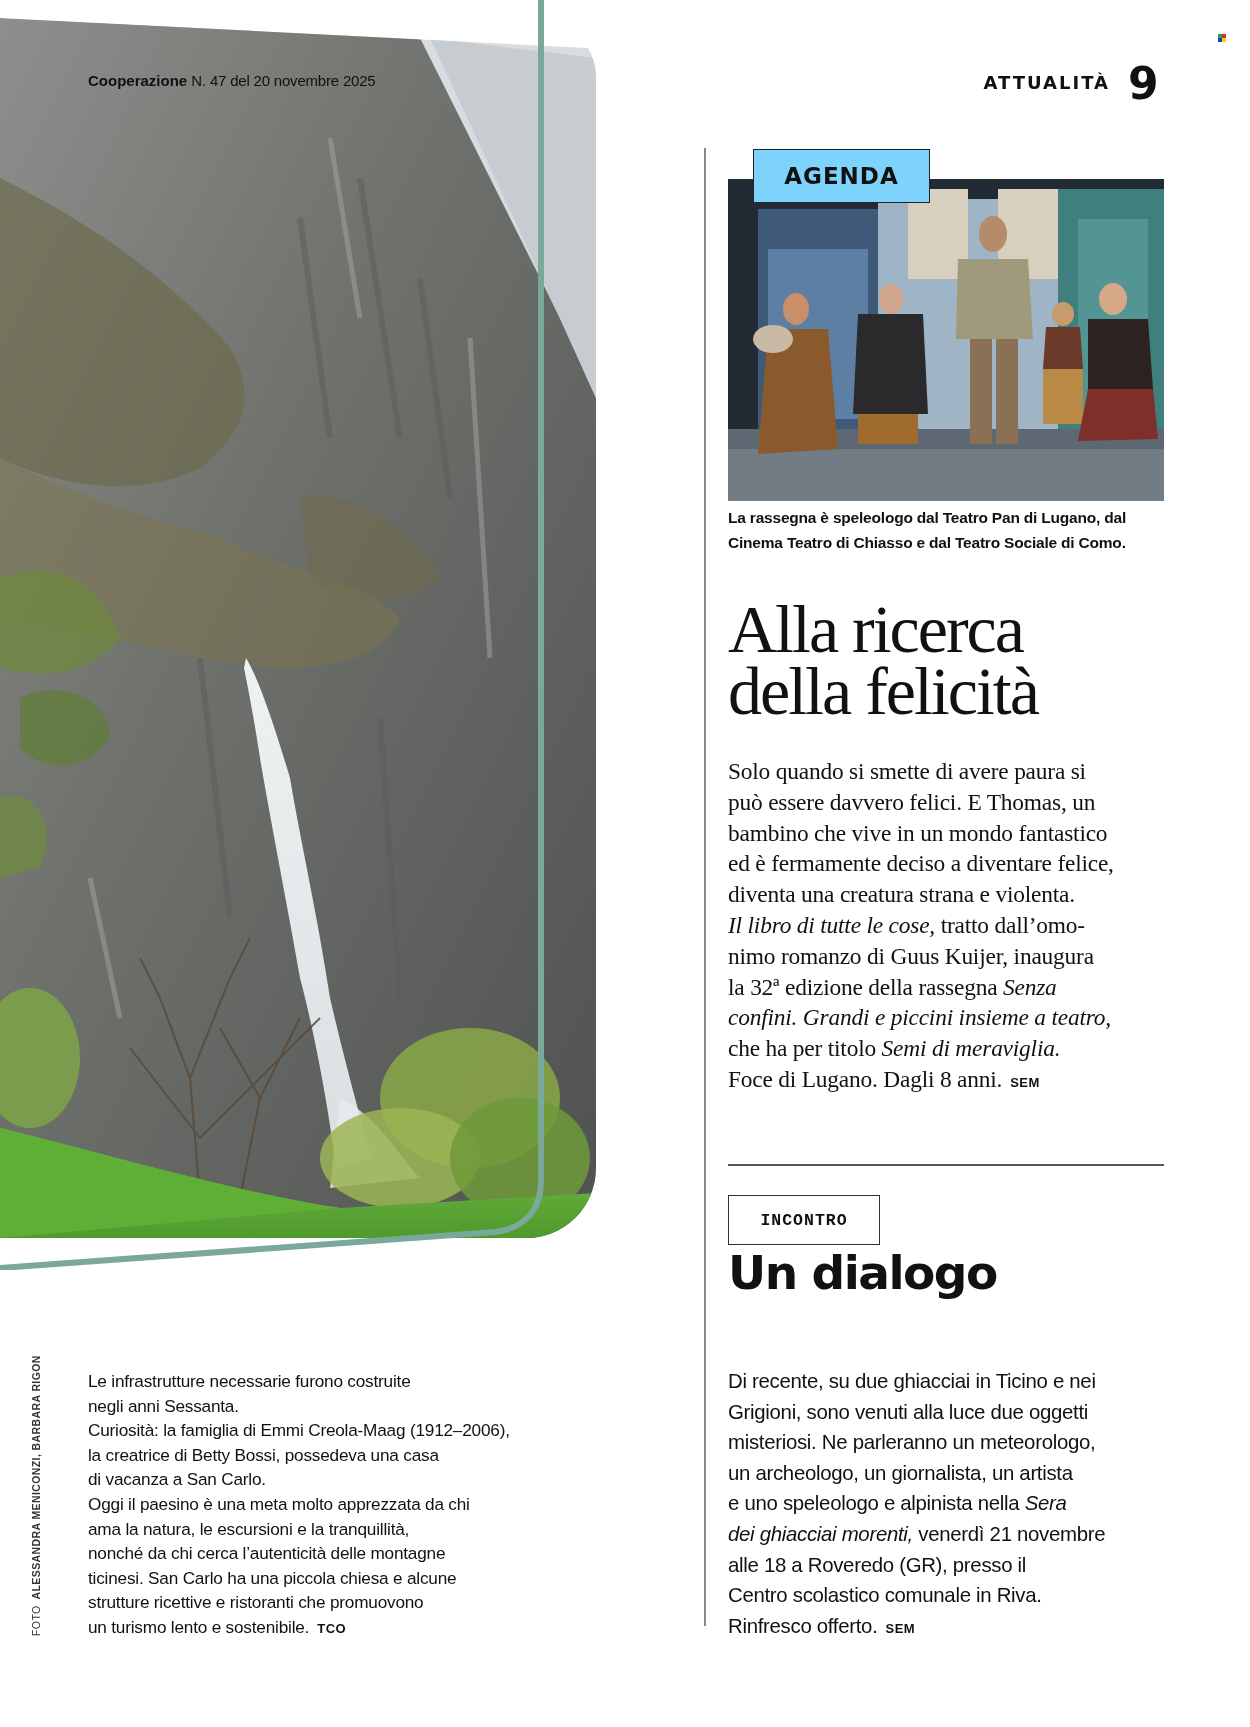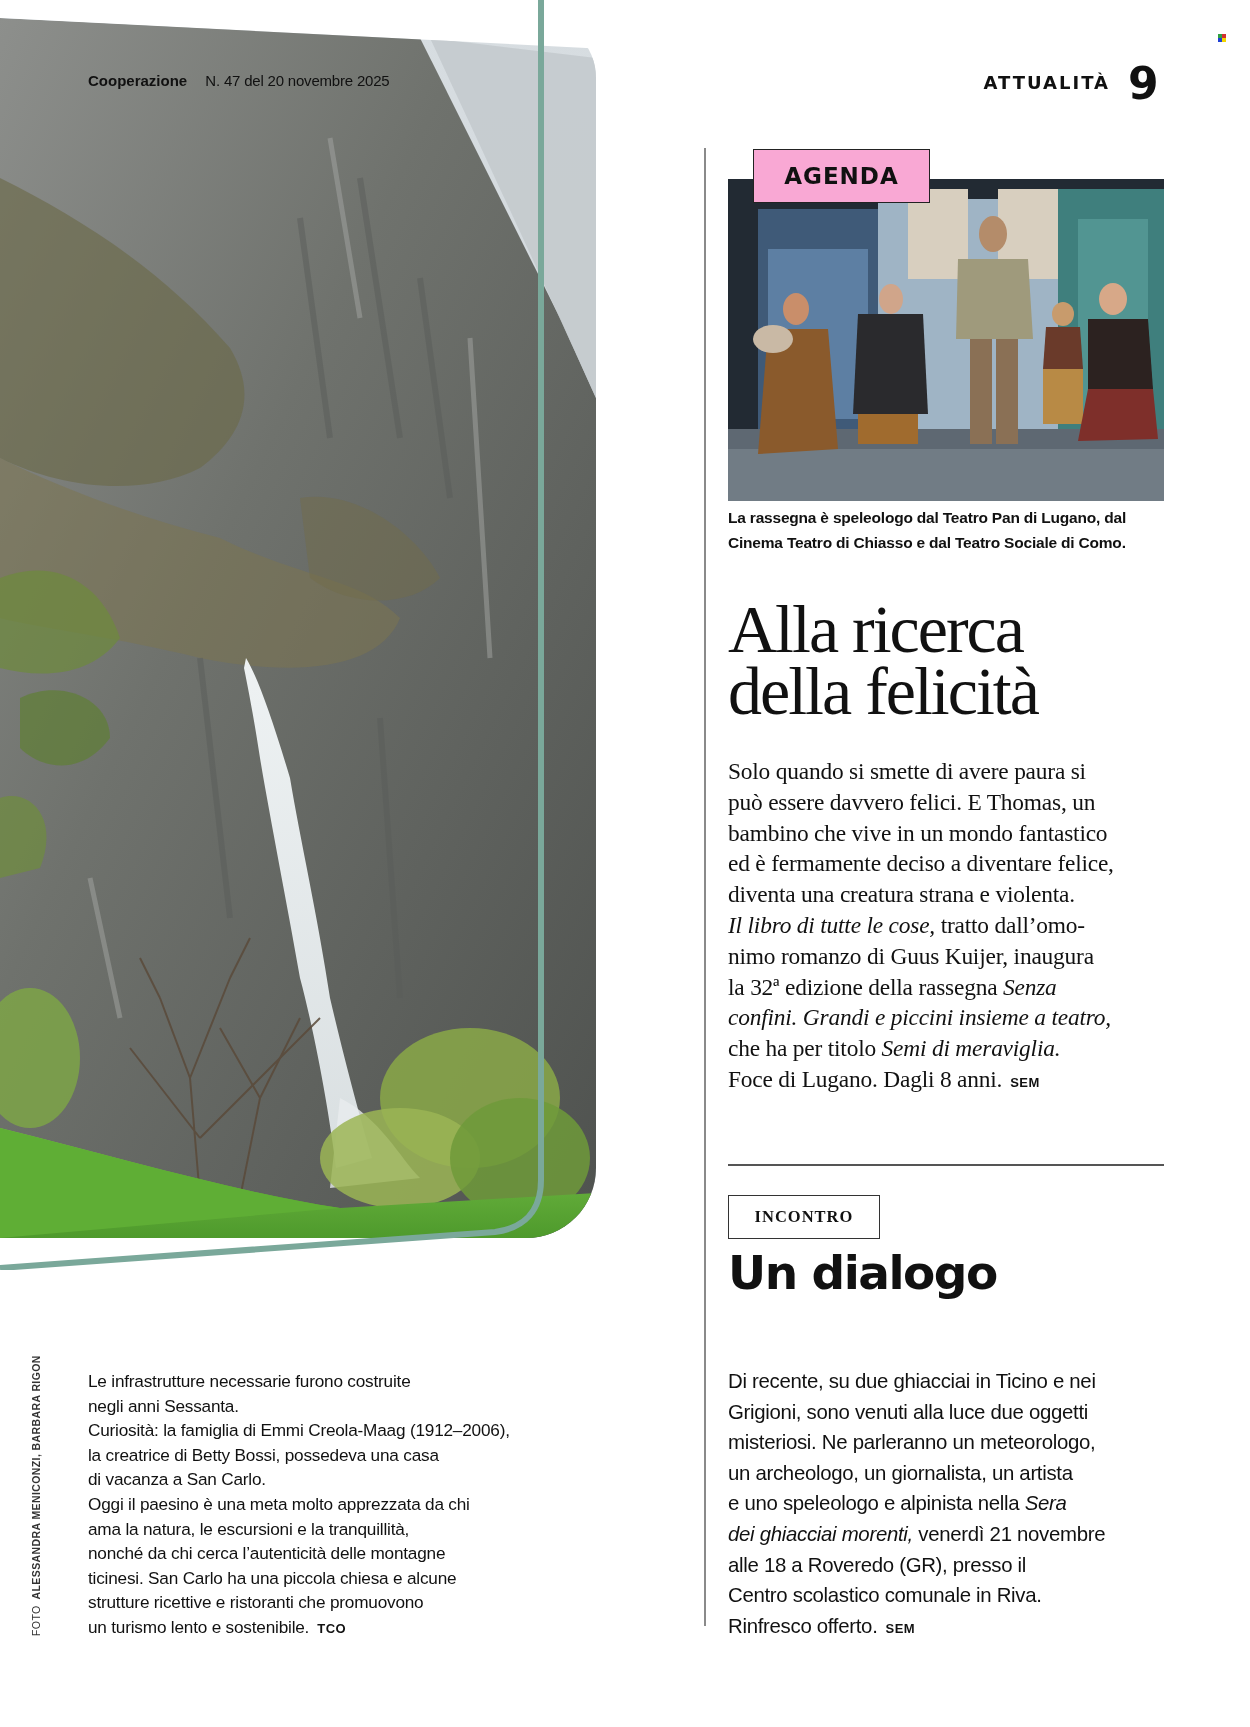--- a/index.html
+++ b/index.html
@@ -20,21 +20,21 @@
   .frame-line {
     position: absolute; left: 0; top: 0; width: 560px; height: 1270px;
     pointer-events: none;
   }
 
   
   .masthead {
     position: absolute; left: 88px; top: 72px; font-size: 15px; color: #111;
     white-space: nowrap;
   }
-  .masthead .pub { font-weight: bold; margin-right: 14px; text-align: center; }
+  .masthead .pub { font-weight: bold; margin-right: 0; text-align: center; }
   .masthead .issue { letter-spacing: -0.2px; }
 
   
   .section-head {
     position: absolute; right: 140px; top: 72px; font-weight: bold; font-size: 18px;
     letter-spacing: 2px; font-family: "DejaVu Sans", sans-serif;
   }
   .page-no {
     position: absolute; left: 1128px; top: 62px; font-size: 44px; font-weight: 900;
     font-family: "DejaVu Sans", sans-serif; line-height: 1;
@@ -54,21 +54,21 @@
   }
 
   
   .agenda-photo {
     position: absolute; left: 728px; top: 179px; width: 436px; height: 322px; overflow: hidden;
     background: #1d2530;
   }
   .agenda-photo svg { width: 100%; height: 100%; display: block; }
   .agenda-tag {
     position: absolute; left: 753px; top: 149px; width: 177px; height: 54px;
-    background: #f9a8d4; border: 1.5px solid #222;
+    background: #7dd3fc; border: 1.5px solid #222;
     font-family: "DejaVu Sans", sans-serif; font-weight: 900; font-size: 23px;
     letter-spacing: 1px; display: flex; align-items: center; justify-content: center;
   }
   .caption {
     position: absolute; left: 728px; top: 505px; width: 440px;
     font-size: 15.5px; font-weight: bold; line-height: 25px; letter-spacing: -0.2px;
   }
 
   
   .title-serif {
@@ -82,23 +82,23 @@
   }
   .body-serif .line { display: block; white-space: nowrap; }
   .byline { font-family: "Liberation Sans", sans-serif; font-weight: bold; font-size: 13px; margin-left: 8px; letter-spacing: 0.5px; }
 
   .hr {
     position: absolute; left: 728px; top: 1164px; width: 436px; height: 1.5px; background: #555;
   }
 
   
   .incontro-tag {
-    position: absolute; left: 728px; top: 1195px; width: 152px; height: 44px;
+    position: absolute; left: 728px; top: 1195px; width: 152px; height: 50px;
     border: 1.5px solid #333; background: #fff;
-    font-family: Liberation Serif, serif; font-weight: 900; font-size: 16.5px; letter-spacing: 1px;
+    font-family: Liberation Mono, monospace; font-weight: 900; font-size: 16.5px; letter-spacing: 1px;
     display: flex; align-items: center; justify-content: center;
   }
   .title-sans {
     position: absolute; left: 728px; top: 1249px; width: 460px;
     font-family: "DejaVu Sans", sans-serif; font-weight: 900; font-size: 47px; line-height: 48px; letter-spacing: -1.5px;
   }
   .body-sans {
     position: absolute; left: 728px; top: 1366px; width: 450px;
     font-family: "Liberation Sans", sans-serif; font-size: 20.4px; line-height: 30.6px; letter-spacing: -0.3px;
   }

